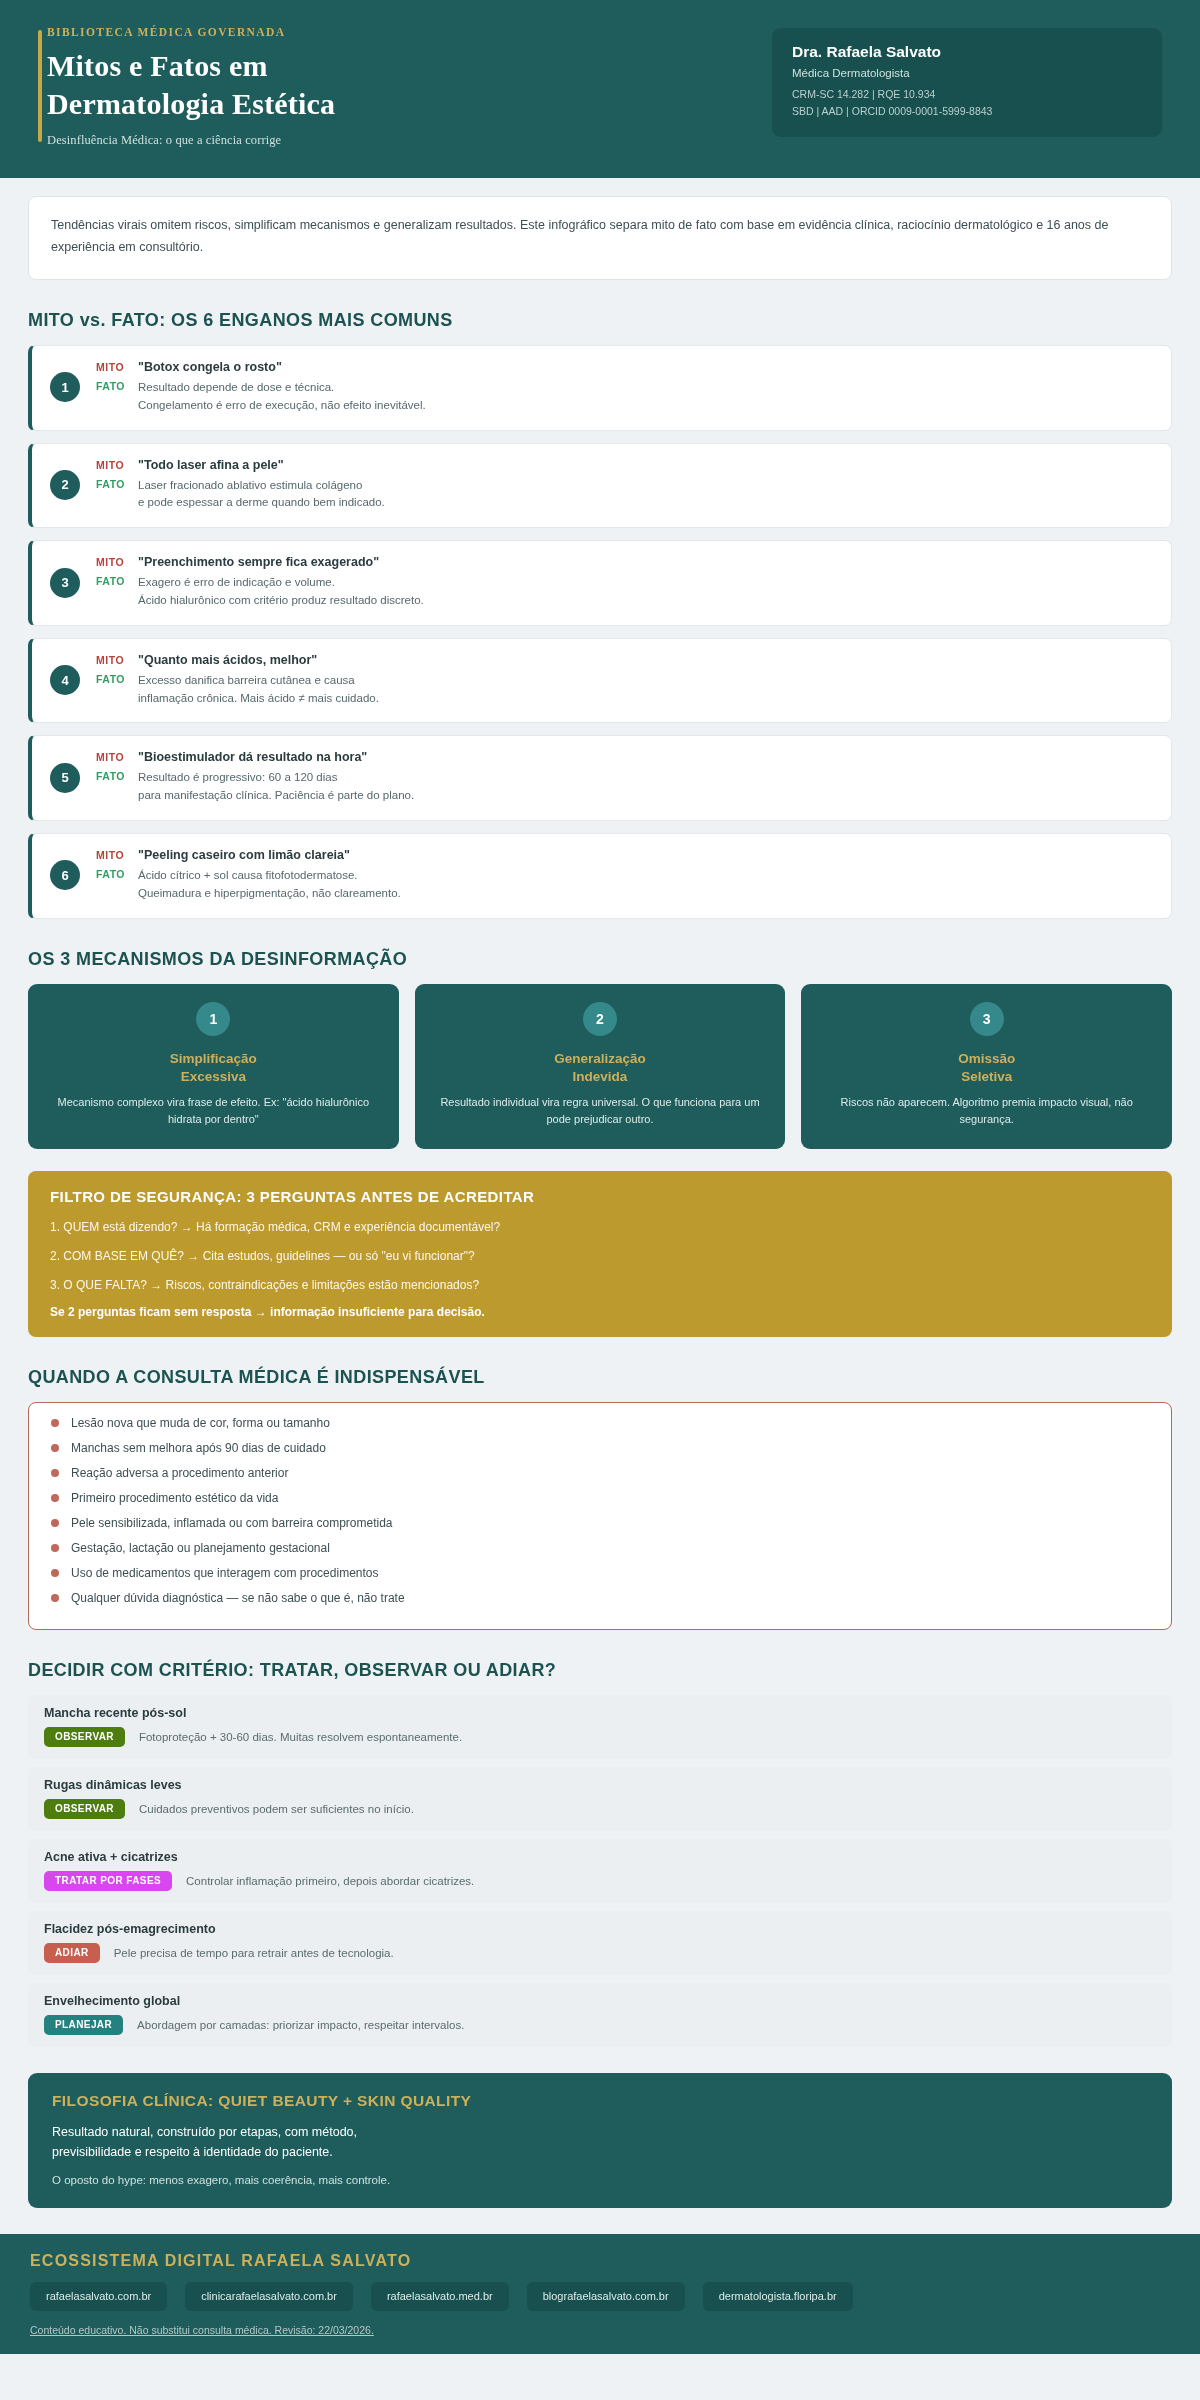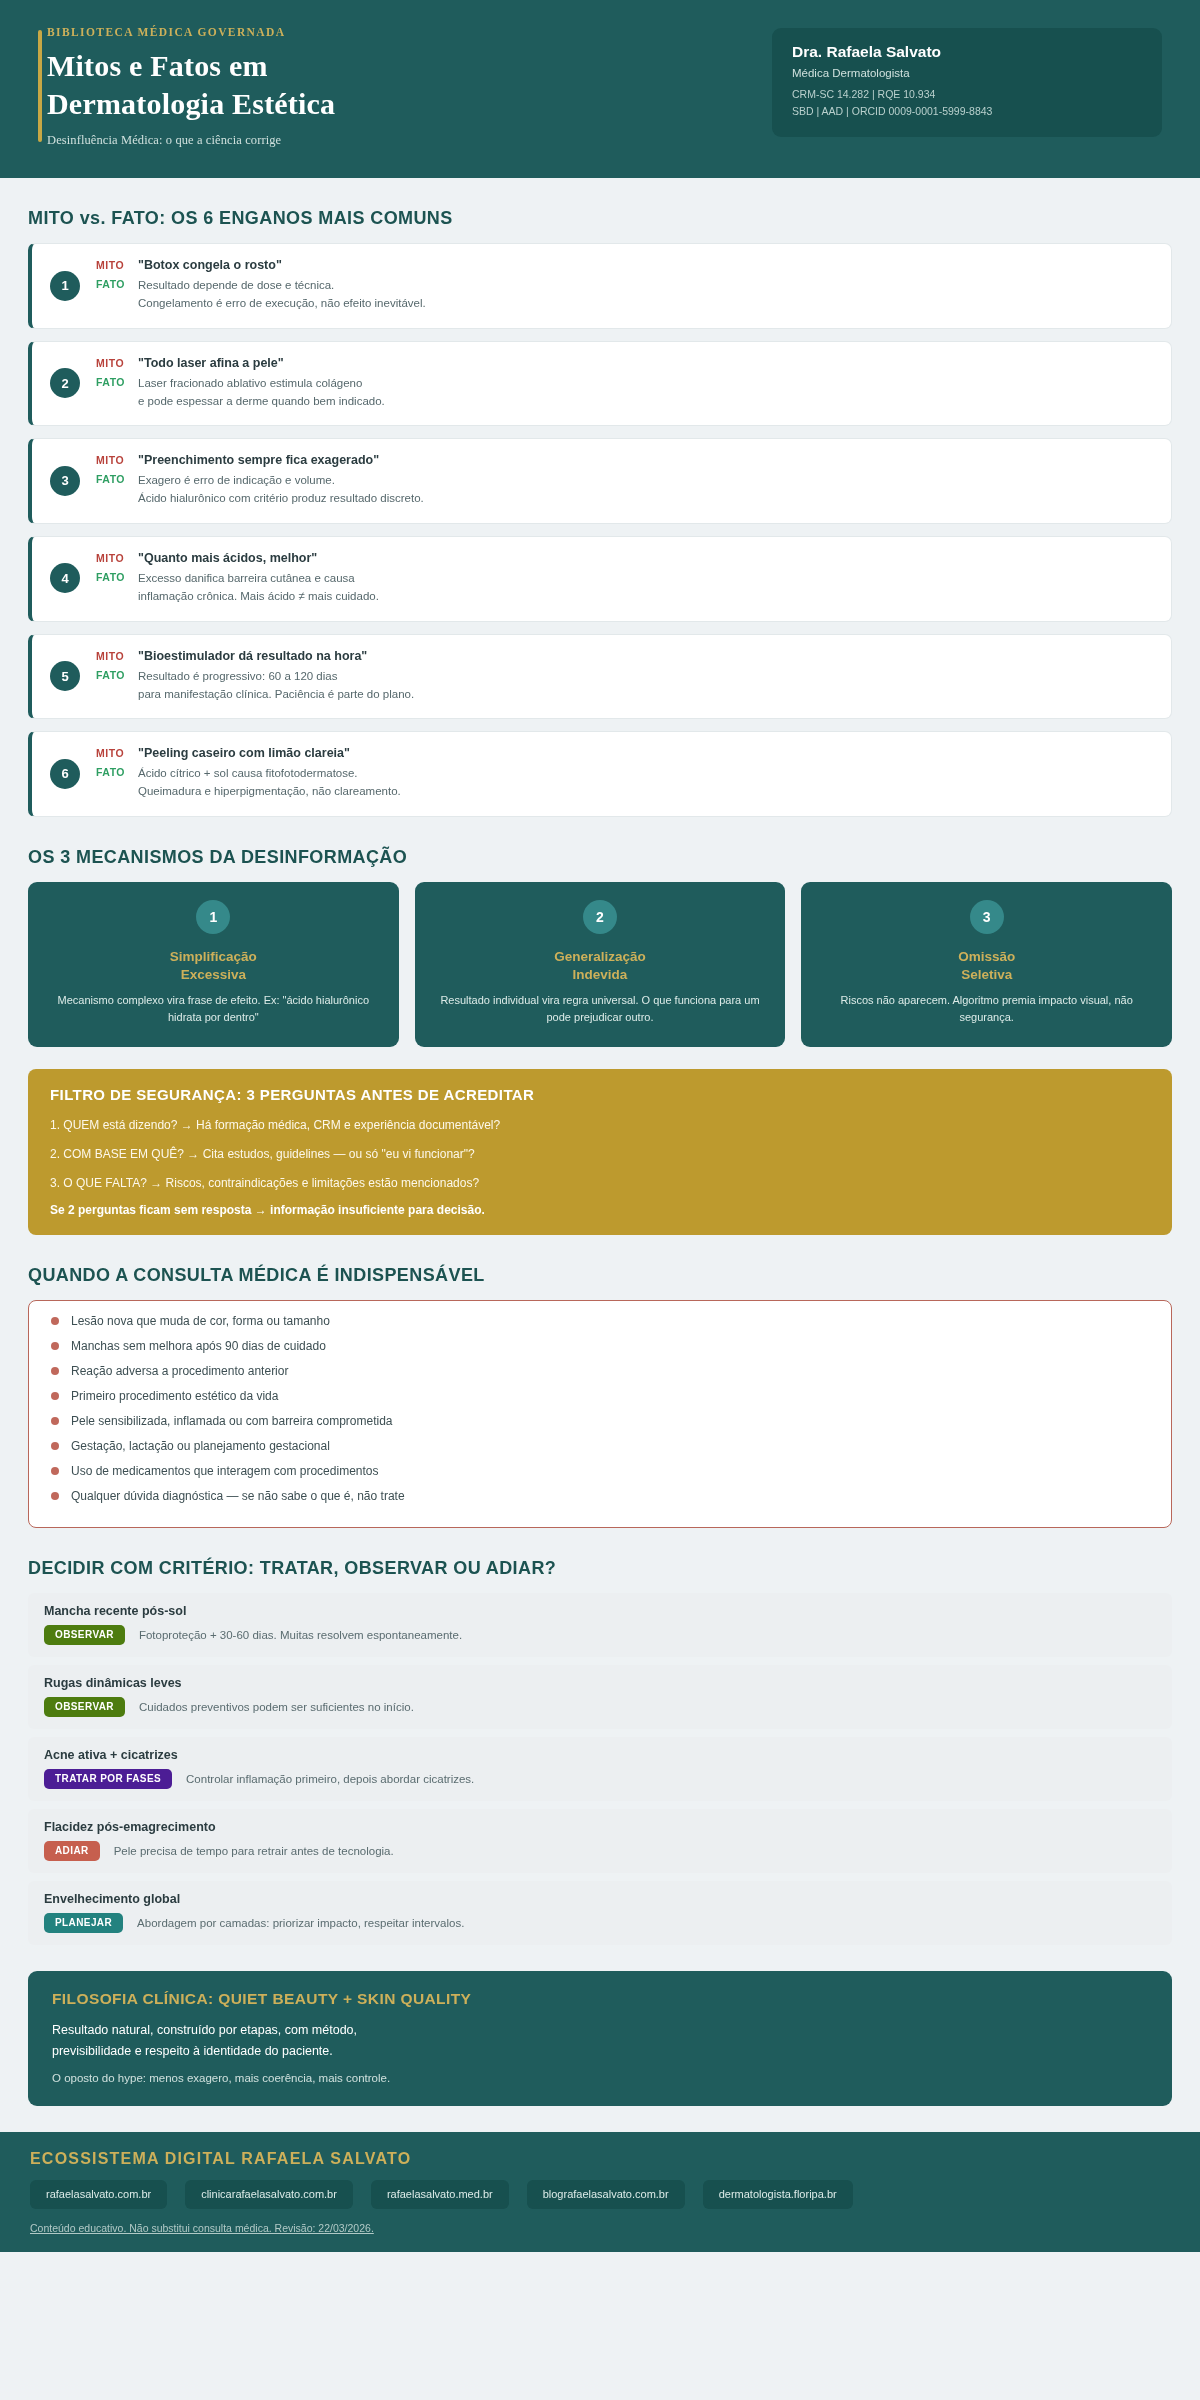--- a/index.html
+++ b/index.html
@@ -265,21 +265,21 @@
     color: #ffffff;
     font-size: 10px;
     font-weight: bold;
     letter-spacing: 0.4px;
     padding: 4px 11px 5px 11px;
     border-radius: 5px;
     margin-right: 14px;
     white-space: nowrap;
   }
   .badge-observar { background: #4d7c0f; }
-  .badge-tratar   { background: #4c1d95; }
+  .badge-tratar   { background: #d946ef; }
   .badge-adiar    { background: #c65f4e; }
   .badge-planejar { background: #23827f; }
   .decision-desc {
     font-size: 11.5px;
     color: #5a6c70;
   }
 
   
   .philosophy {
     background: #1f5c5c;
@@ -355,20 +355,23 @@
   <div class="doctor-card">
     <div class="doc-name">Dra. Rafaela Salvato</div>
     <div class="doc-role">Médica Dermatologista</div>
     <div class="doc-line">CRM-SC 14.282 | RQE 10.934</div>
     <div class="doc-line">SBD | AAD | ORCID 0009-0001-5999-8843</div>
   </div>
 </div>
 
 <div class="page">
 
+  <div class="intro-card">
+    <div class="intro-text">Tendências virais omitem riscos, simplificam mecanismos e generalizam resultados. Este infográfico separa mito de fato com base em evidência clínica, raciocínio dermatológico e 16 anos de experiência em consultório.</div>
+  </div>
 
   <div class="section-title">MITO vs. FATO: OS 6 ENGANOS MAIS COMUNS</div>
   <div id="myths-container">
       <div class="myth-card">
         <div class="myth-num">1</div>
         <div class="myth-body">
           <div class="myth-row">
             <span class="tag-mito">MITO</span>
             <span class="myth-text">"Botox congela o rosto"</span>
           </div>

